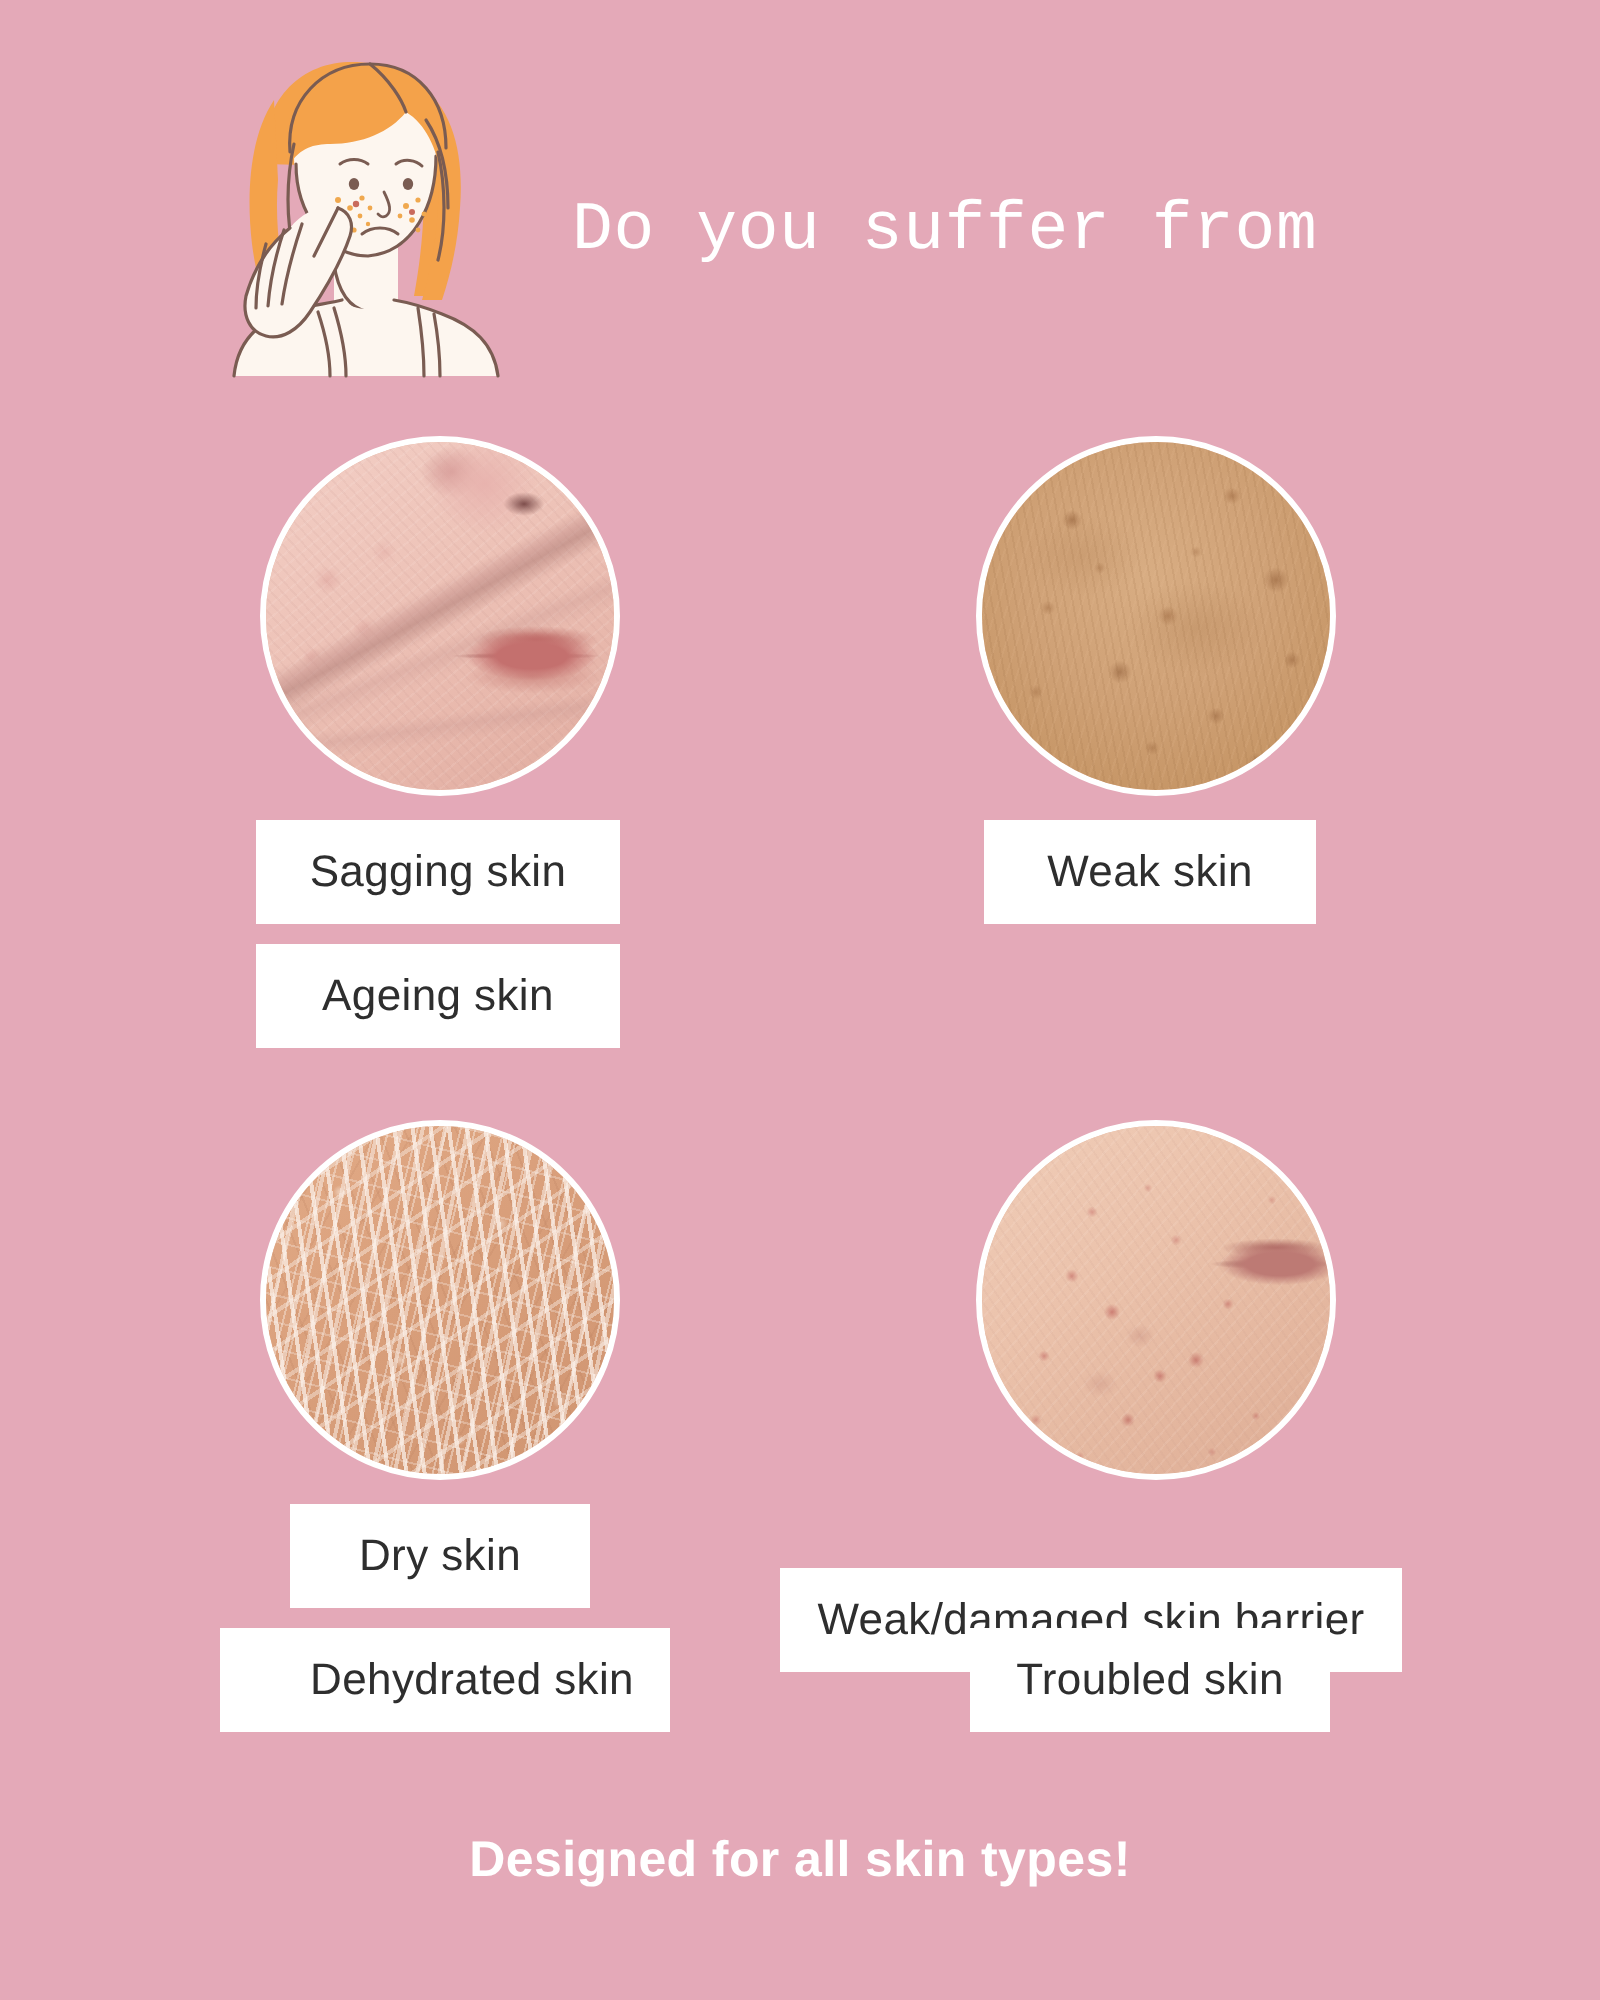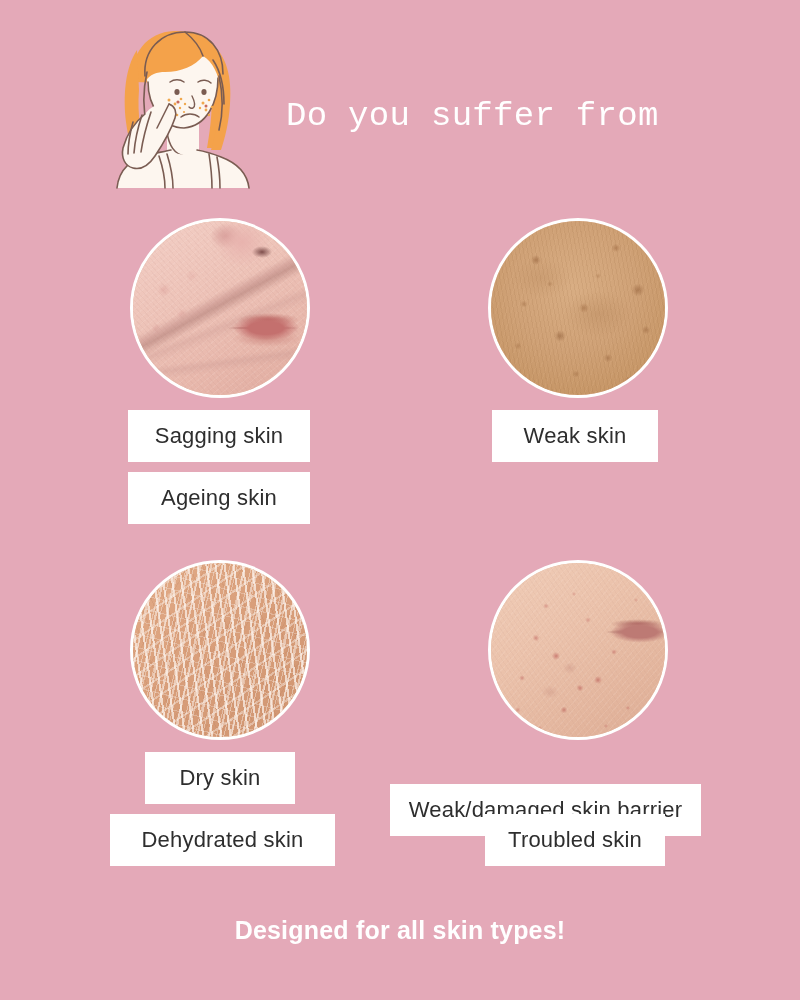--- a/index.html
+++ b/index.html
@@ -284,21 +284,21 @@
     <div class="skin skin-dull"></div>
   </div>
   <div class="tag" style="left:492px; top:410px; width:166px;">Weak skin</div>
 </div>
 
 <div class="concern">
   <div class="photo" style="left:130px; top:560px;">
     <div class="skin skin-dry"></div>
   </div>
   <div class="tag" style="left:145px; top:752px; width:150px;">Dry skin</div>
-  <div class="tag" style="left:110px; top:814px; width:225px;">Dehydrated skin</div>
+  <div class="tag" style="left:110px; top:814px; width:225px;text-align:right;">Dehydrated skin</div>
 </div>
 
 <div class="concern">
   <div class="photo" style="left:488px; top:560px;">
     <div class="skin skin-troubled"></div>
   </div>
   <div class="tag" style="left:390px; top:752px; width:311px;margin-top:32px;">Weak/damaged skin barrier</div>
   <div class="tag" style="left:485px; top:814px; width:180px;">Troubled skin</div>
 </div>
 

